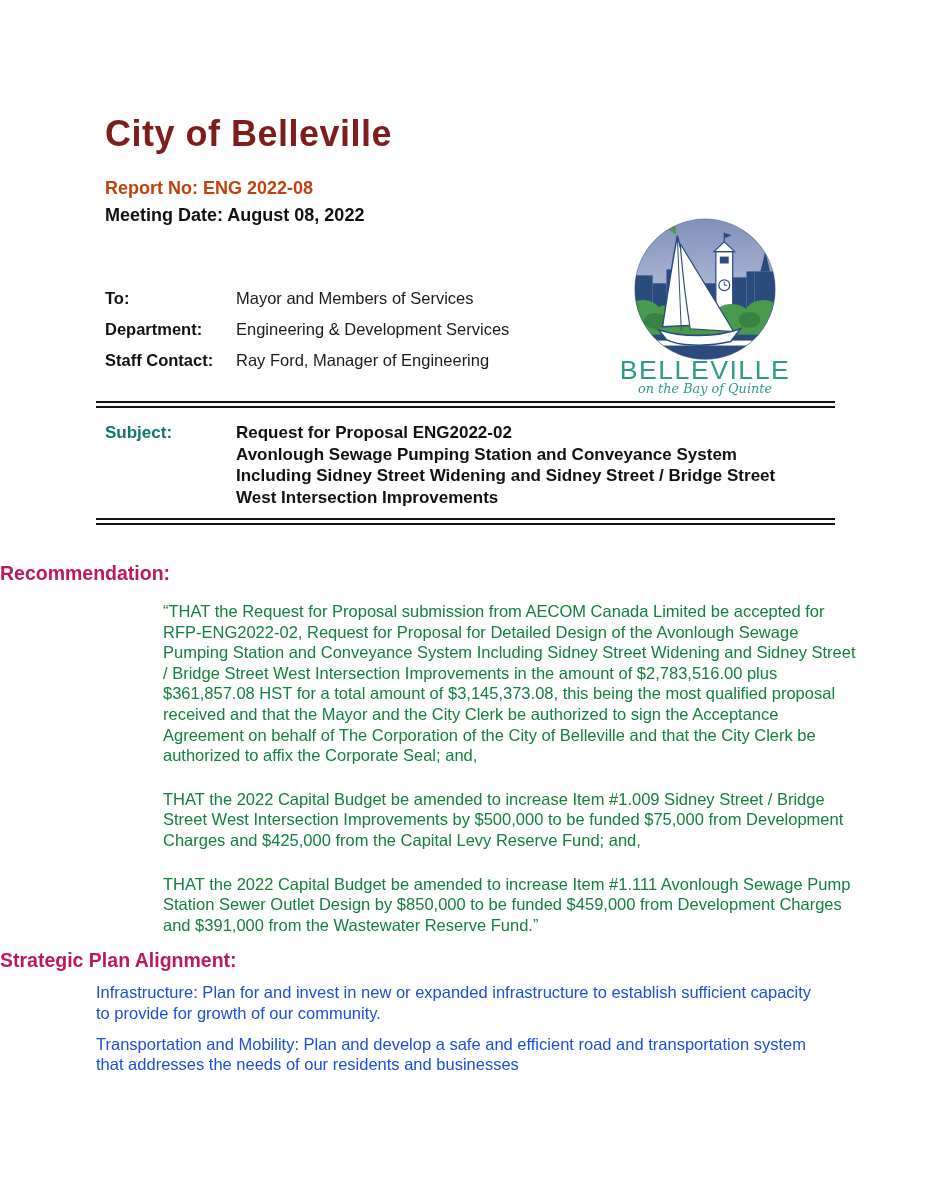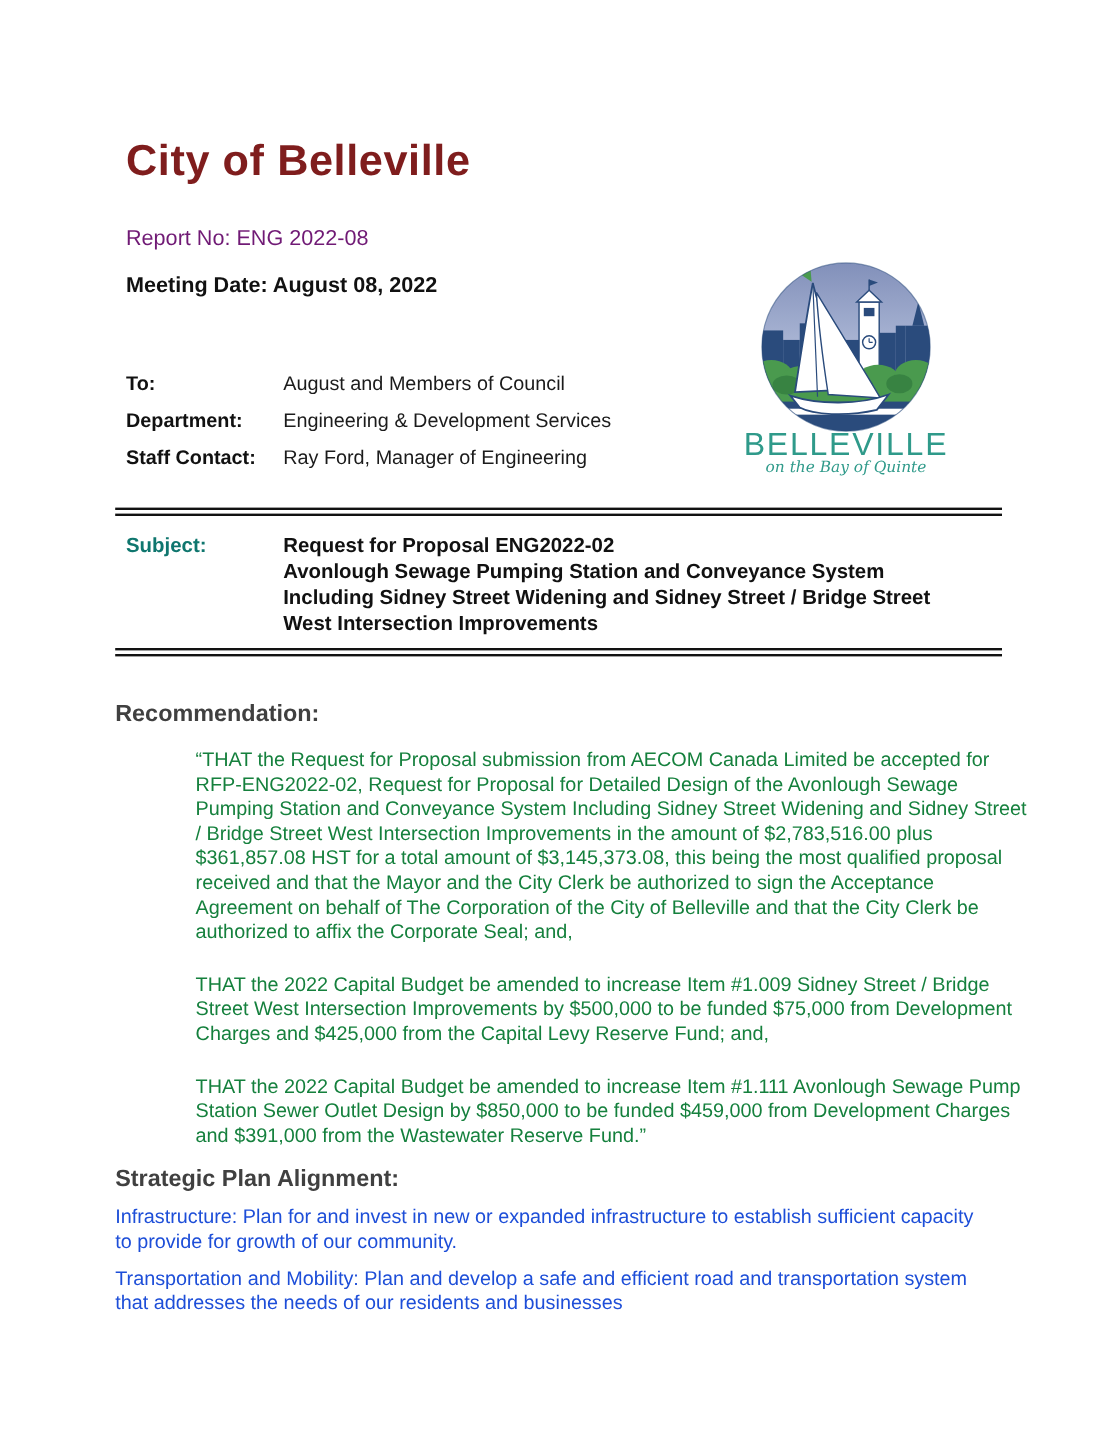--- a/index.html
+++ b/index.html
@@ -13,25 +13,25 @@
   }
   .page { position:relative; width:927px; height:1200px; background:#fff; }
 
   
   .title {
     margin:112px 0 0 105px;
     font-size:36px; line-height:44px; font-weight:bold; color:#7f1d1d;
     letter-spacing:0.5px;
   }
   .report-no {
-    margin:31px 0 0 105px;
-    font-size:18px; line-height:22px; font-weight:normal; color:#701a75;
+    margin:21px 0 0 105px;
+    font-size:18px; line-height:22px; font-weight:bold; color:#c2410c;
   }
   .meeting-date {
-    margin:17px 0 0 105px;
+    margin:5px 0 0 105px;
     font-size:18px; line-height:22px; font-weight:bold; color:#111;
   }
 
   
   .logo { position:absolute; top:101px; left:621px; width:168px; }
 
   
   .info-block { margin:62px 0 0 105px; }
   .info-row { display:flex; margin-bottom:11px; font-size:16.5px; line-height:20px; }
   .info-label { width:131px; font-weight:bold; color:#111; flex:0 0 131px; }
@@ -47,21 +47,21 @@
   .rule-1 { margin-top:31px; }
   .rule-2 { margin-top:10px; }
 
   
   .subject-row { display:flex; margin:19px 0 0 105px; }
   .subject-label { width:131px; flex:0 0 131px; font-weight:bold; font-size:17px; line-height:21.5px; color:#0f766e; }
   .subject-value { width:578px; font-weight:bold; font-size:17px; line-height:21.5px; color:#111; }
 
   
   .section-heading {
-    margin-left:96px; font-size:19.5px; line-height:24px; font-weight:bold; color:#404040;
+    font-size:19.5px; line-height:24px; font-weight:bold; color:#be185d;
   }
   .heading-recommendation { margin-top:41px; }
   .heading-strategic { margin-top:13px; }
 
   
   .quote-block { margin:16px 0 0 163px; width:695px; }
   .quote-block p {
     font-size:16.5px; line-height:20.6px; color:#15803d; margin-bottom:23px;
   }
   .quote-block p:last-child { margin-bottom:0; }
@@ -146,21 +146,21 @@
     </svg>
   </div>
 
   <h1 class="title">City of Belleville</h1>
   <div class="report-no">Report No: ENG 2022-08</div>
   <div class="meeting-date">Meeting Date: August 08, 2022</div>
 
   <div class="info-block">
     <div class="info-row">
       <span class="info-label">To:</span>
-      <span class="info-value">August and Members of Council</span>
+      <span class="info-value">Mayor and Members of Services</span>
     </div>
     <div class="info-row">
       <span class="info-label">Department:</span>
       <span class="info-value">Engineering &amp; Development Services</span>
     </div>
     <div class="info-row">
       <span class="info-label">Staff Contact:</span>
       <span class="info-value">Ray Ford, Manager of Engineering</span>
     </div>
   </div>

